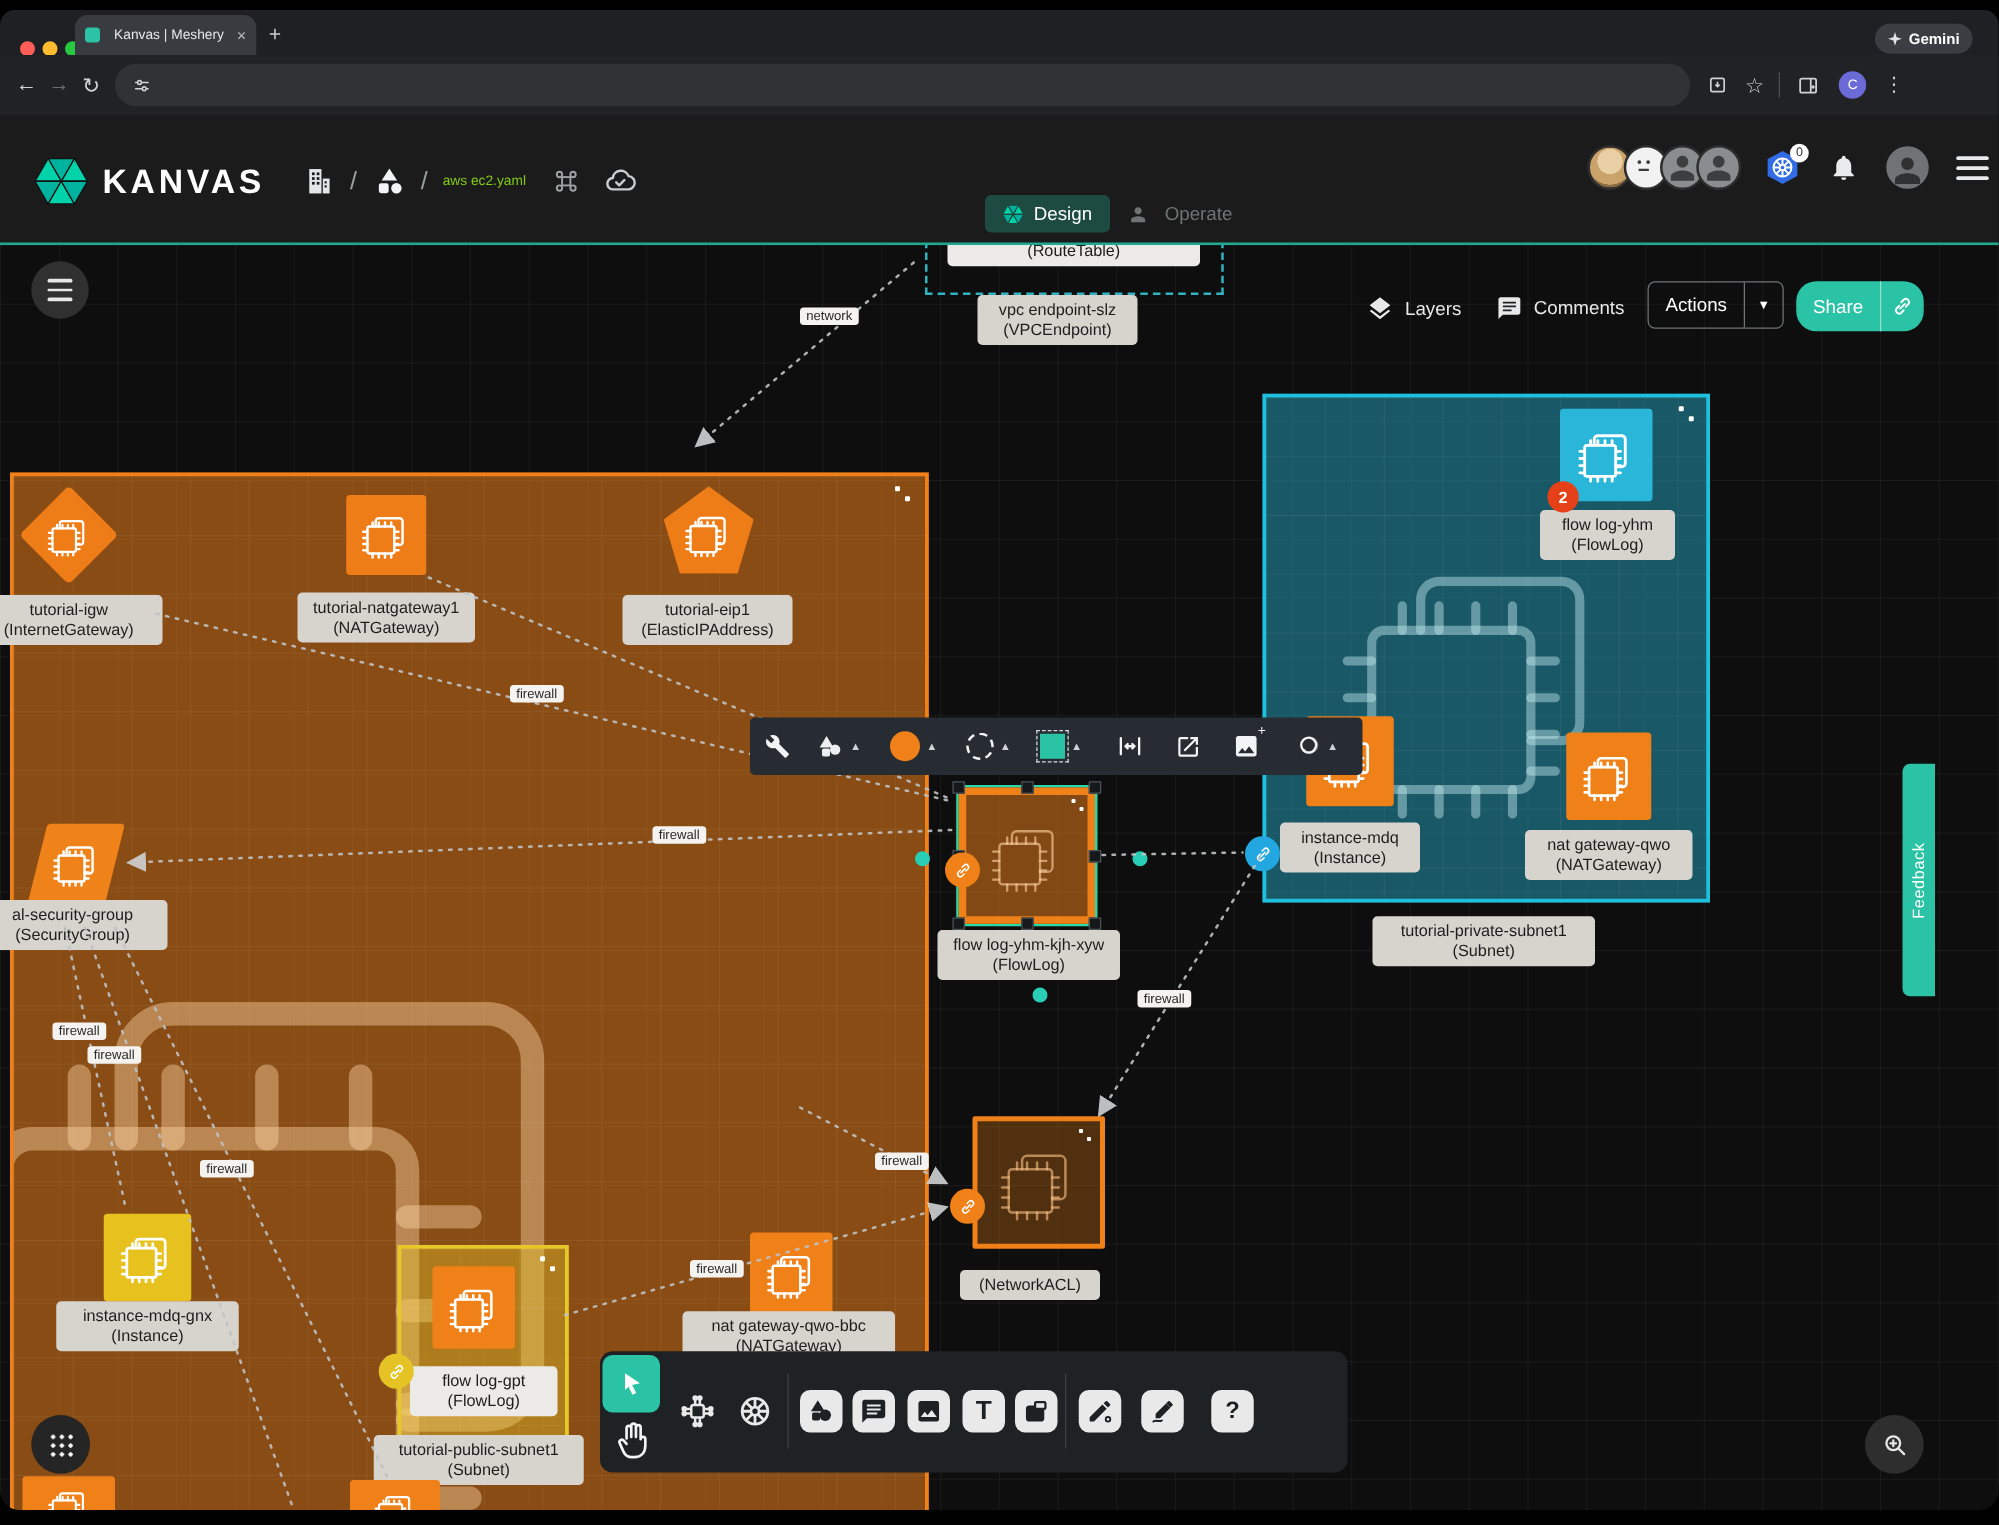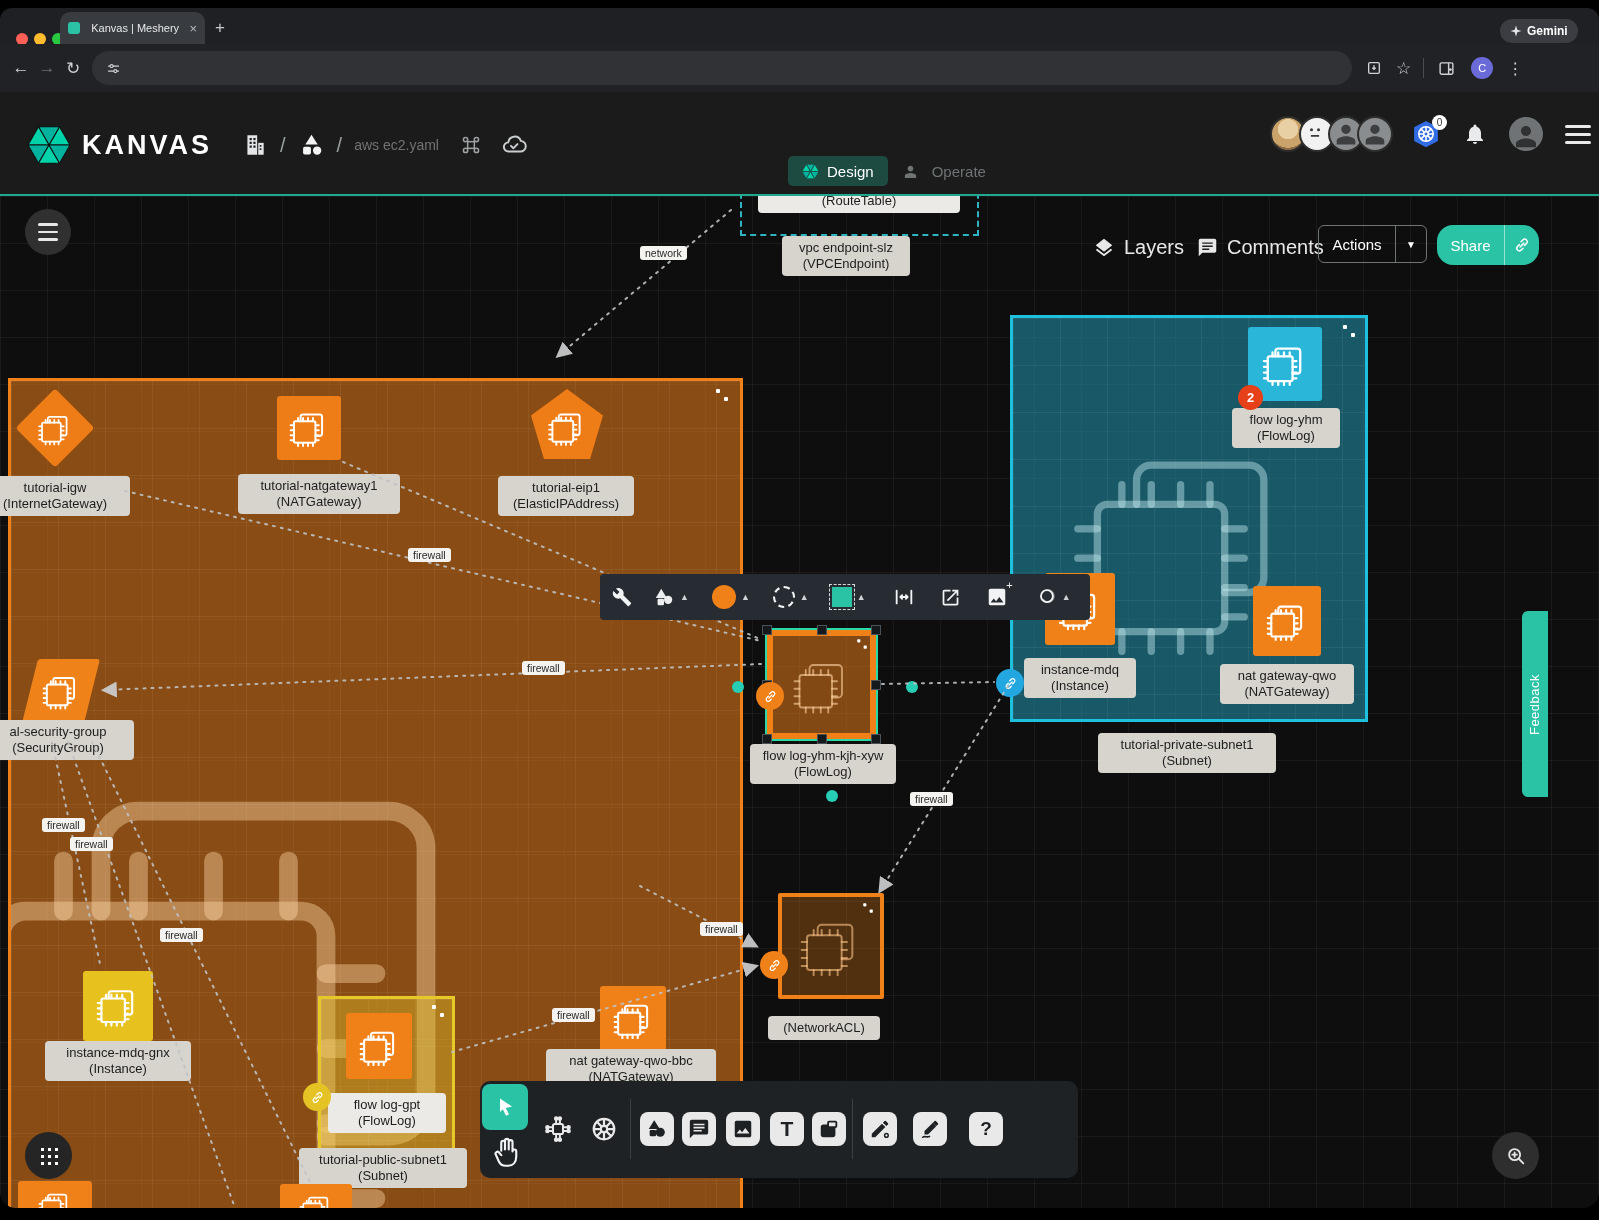--- a/index.html
+++ b/index.html
@@ -22,21 +22,21 @@
   .navic.dim{color:#6b6f73;}
   #urlpill{height:34px;background:#303236;border-radius:17px;display:flex;align-items:center;margin-left:6px;padding:0 14px;width:1260px;box-sizing:border-box;}
   #urlpill .url{color:#dfe2e6;font-size:13.5px;white-space:nowrap;overflow:hidden;margin-left:10px;}
   .chrric{color:#cfd2d5;margin-left:14px;flex:none;}
   #avatarC{width:22px;height:22px;border-radius:50%;background:#6b6bd8;color:#fff;font-size:11px;display:flex;align-items:center;justify-content:center;margin-left:16px;flex:none;}
   
   #appheader{position:absolute;left:0;top:84px;width:100%;height:102px;background:#1a1b1a;}
   #appheader .brand{position:absolute;left:28px;top:32px;display:flex;align-items:center;gap:12px;}
   #logoText{color:#fff;font-size:27px;font-weight:bold;letter-spacing:3px;}
   .crumbsep{color:#9aa0a2;font-size:20px;}
-  #fileName{color:#737373;font-size:14px;}
+  #fileName{color:#84cc16;font-size:11px;}
   #modes{position:absolute;left:788px;top:64px;display:flex;align-items:center;gap:14px;}
   #designBtn{height:30px;background:#1d4a41;border-radius:5px;display:flex;align-items:center;gap:8px;padding:0 14px;color:#fff;font-size:15px;}
   #operateBtn{display:flex;align-items:center;gap:13px;color:#6e7374;font-size:15px;}
   #hdrRight{position:absolute;left:1270px;top:24px;display:flex;align-items:center;}
   .hav{width:32px;height:32px;border-radius:50%;border:2px solid #2c2d2c;margin-left:-7px;background:#8a8d8f;overflow:hidden;flex:none;}
   .hav.photo{background:radial-gradient(circle at 50% 35%,#e8d0a4 0 38%,#caa36a 39% 70%,#8a6b42 71%);}
   .hav.smiley{background:#f2f2f2;}
   #k8sWrap{position:relative;margin-left:18px;width:30px;height:30px;}
   #k8sBadge{position:absolute;right:-6px;top:-4px;width:15px;height:15px;border-radius:50%;background:#fff;color:#333;font-size:10px;display:flex;align-items:center;justify-content:center;}
   #bell{margin-left:22px;}
@@ -60,21 +60,21 @@
   .elbl{position:absolute;background:#f5f3ef;color:#2a2a2a;font-size:10.5px;padding:1px 5px;border-radius:3px;white-space:nowrap;}
   .linkdot{position:absolute;width:28px;height:28px;border-radius:50%;display:flex;align-items:center;justify-content:center;}
   .collapse{position:absolute;width:12px;height:12px;}
   .collapse:before,.collapse:after{content:"";position:absolute;width:4px;height:4px;background:#fff;border-radius:1px;}
   .collapse:before{left:0;top:0;}.collapse:after{right:0;bottom:0;}
   .handle{position:absolute;width:10px;height:10px;background:#15191c;border:1.5px solid #4a5257;box-sizing:border-box;}
   .tealdot{position:absolute;width:12px;height:12px;border-radius:50%;background:#27cdb4;}
   
   #canvasMenu{position:absolute;left:25px;top:13px;width:46px;height:46px;border-radius:50%;background:#303030;display:flex;flex-direction:column;justify-content:center;align-items:center;gap:5px;}
   #canvasMenu div{width:20px;height:2.5px;background:#e8e8e8;border-radius:2px;}
-  .bargroup{position:absolute;display:flex;align-items:center;gap:9px;color:#e8e8e8;font-size:20px;}
+  .bargroup{position:absolute;display:flex;align-items:center;gap:9px;color:#e8e8e8;font-size:15px;}
   #actionsBtn{position:absolute;left:1318px;top:29px;width:109px;height:38px;border:1.5px solid #6f7577;border-radius:6px;display:flex;align-items:center;color:#fff;font-size:15px;box-sizing:border-box;}
   #actionsBtn .txt{flex:1;text-align:center;}
   #actionsBtn .dd{width:30px;height:100%;border-left:1.5px solid #6f7577;display:flex;align-items:center;justify-content:center;color:#fff;font-size:10px;}
   #shareBtn{position:absolute;left:1437px;top:29px;width:102px;height:40px;background:#2bc3a5;border-radius:16px;display:flex;align-items:center;color:#fff;font-size:15px;}
   #shareBtn .txt{flex:1;text-align:center;}
   #shareBtn .lnk{width:34px;height:100%;border-left:1px solid rgba(255,255,255,.5);display:flex;align-items:center;justify-content:center;}
   
   #floatbar{position:absolute;left:600px;top:378px;width:490px;height:46px;background:#262c31;border-radius:4px;display:flex;align-items:center;padding:0 12px;box-sizing:border-box;gap:13px;z-index:40;}
   .fchev{color:#cfd3d6;font-size:9px;}
   
@@ -373,21 +373,21 @@
     <div class="lbl" style="left:-20px;top:280px;width:150px;">
         <span>tutorial-igw</span>
         <span>(InternetGateway)</span>
       </div>
 
     <div class="node" style="left:277px;top:200px;width:64px;height:64px;background:#ef7d17;border-radius:3px;">
         <svg class="chip" viewBox="0 0 48 48">
           <use href="#chipsym"></use>
         </svg>
       </div>
-    <div class="lbl" style="left:238px;top:278px;width:162px;">
+    <div class="lbl" style="left:238px;top:278px;width:142px;">
         <span>tutorial-natgateway1</span>
         <span>(NATGateway)</span>
       </div>
 
     <div class="node" style="left:531px;top:193px;width:72px;height:70px;background:#ef7d17;clip-path:polygon(50% 0,100% 38%,82% 100%,18% 100%,0 38%);">
         <svg class="chip" style="width:55%;height:55%;margin-top:6px" viewBox="0 0 48 48">
           <use href="#chipsym"></use>
         </svg>
       </div>
     <div class="lbl" style="left:498px;top:280px;width:136px;">

